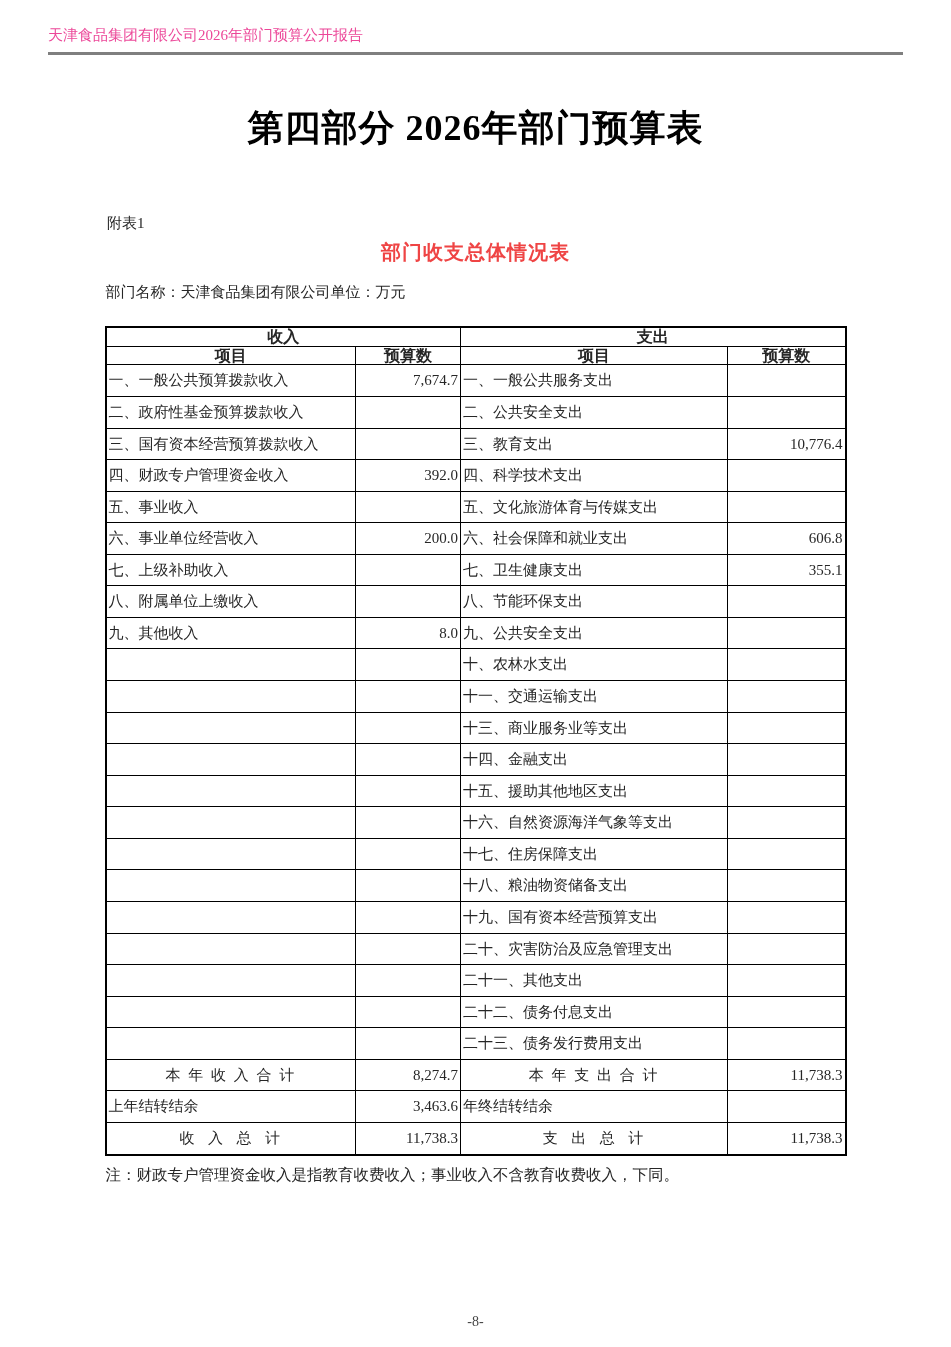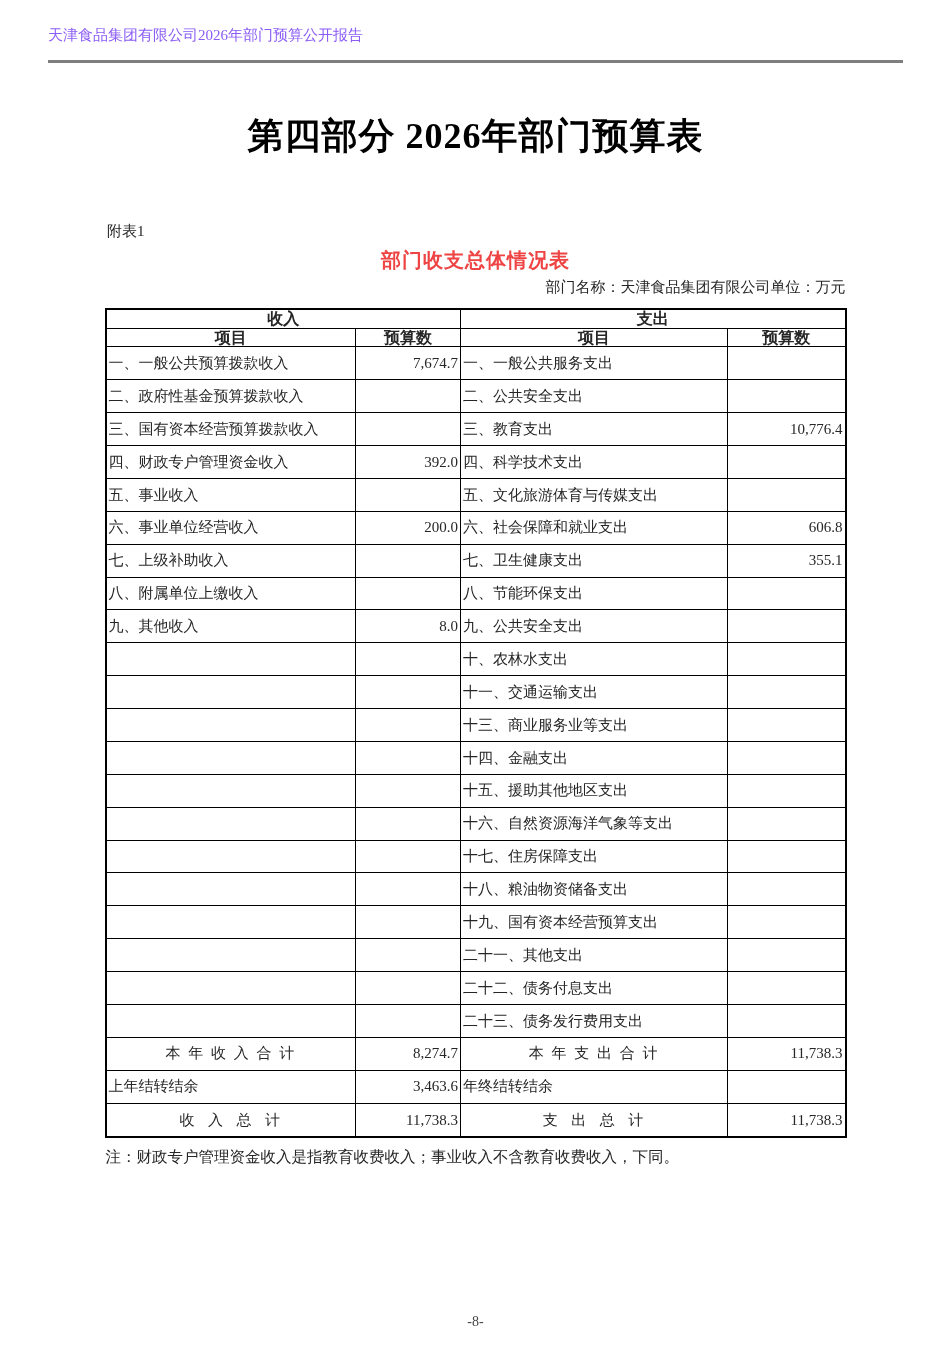--- a/index.html
+++ b/index.html
@@ -9,24 +9,24 @@
     width: 951px;
     height: 1347px;
     margin: 0 auto;
     background: #ffffff;
     font-family: "Liberation Serif", "DejaVu Serif", serif;
     color: #262626;
     overflow: hidden;
   }
   .doc-header {
     margin: 26px 48px 0 48px;
-    padding-bottom: 15px;
+    padding-bottom: 7px;
     border-bottom: 3px solid #7f7f7f;
     font-size: 15px;
-    color: #8b5cf6;
+    color: #ec4899;
   }
   .main-title {
     margin-top: 52px;
     text-align: center;
     font-size: 36px;
     font-weight: bold;
     color: #000000;
     letter-spacing: 1px;
     line-height: 1.2;
   }
@@ -38,29 +38,29 @@
     margin-top: 6px;
     text-align: center;
     font-size: 20px;
     font-weight: bold;
     color: #ef4444;
     font-family: "Liberation Sans", "DejaVu Sans", sans-serif;
     letter-spacing: 1px;
   }
   .meta-row {
     width: 740px;
-    margin: 4px auto 0 auto;
+    margin: 17px auto 0 auto;
     display: flex;
-    justify-content: flex-end;
+    justify-content: flex-start;
     font-size: 15px;
   }
   table.budget {
     width: 740px;
     height: 830px;
-    margin: 11px auto 0 auto;
+    margin: 24px auto 0 auto;
     border-collapse: collapse;
     table-layout: fixed;
     border: 2px solid #000000;
   }
   table.budget th, table.budget td {
     border: 1px solid #000000;
     font-size: 15px;
     line-height: 1.1;
     overflow: hidden;
     white-space: pre;
@@ -233,20 +233,26 @@
         </tr>
         <tr>
           <td class="c-item"></td>
           <td class="c-val"></td>
           <td class="c-item">十九、国有资本经营预算支出</td>
           <td class="c-val"></td>
         </tr>
         <tr>
           <td class="c-item"></td>
           <td class="c-val"></td>
+          <td class="c-item">二十、灾害防治及应急管理支出</td>
+          <td class="c-val"></td>
+        </tr>
+        <tr>
+          <td class="c-item"></td>
+          <td class="c-val"></td>
           <td class="c-item">二十一、其他支出</td>
           <td class="c-val"></td>
         </tr>
         <tr>
           <td class="c-item"></td>
           <td class="c-val"></td>
           <td class="c-item">二十二、债务付息支出</td>
           <td class="c-val"></td>
         </tr>
         <tr>

